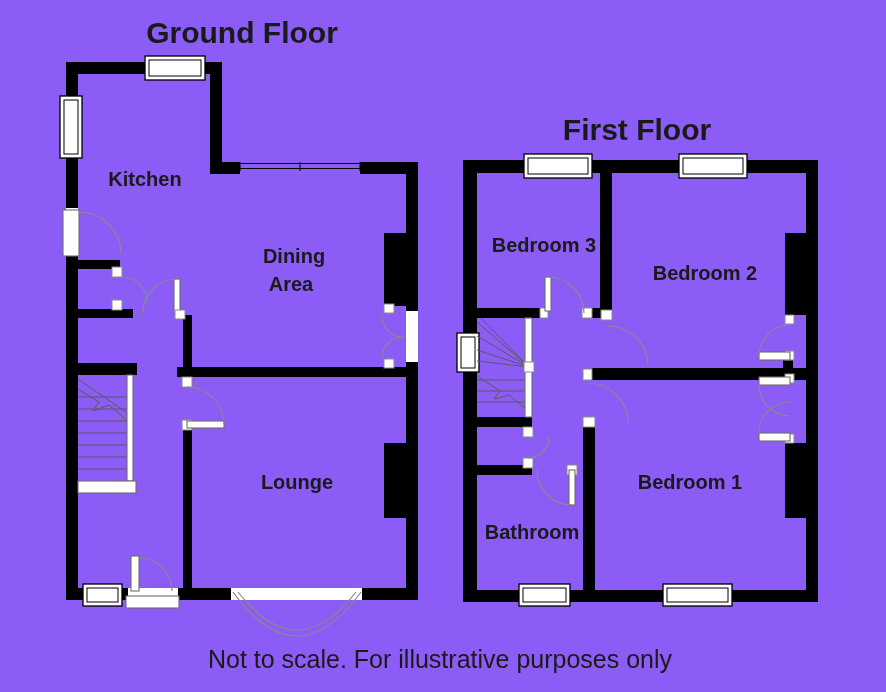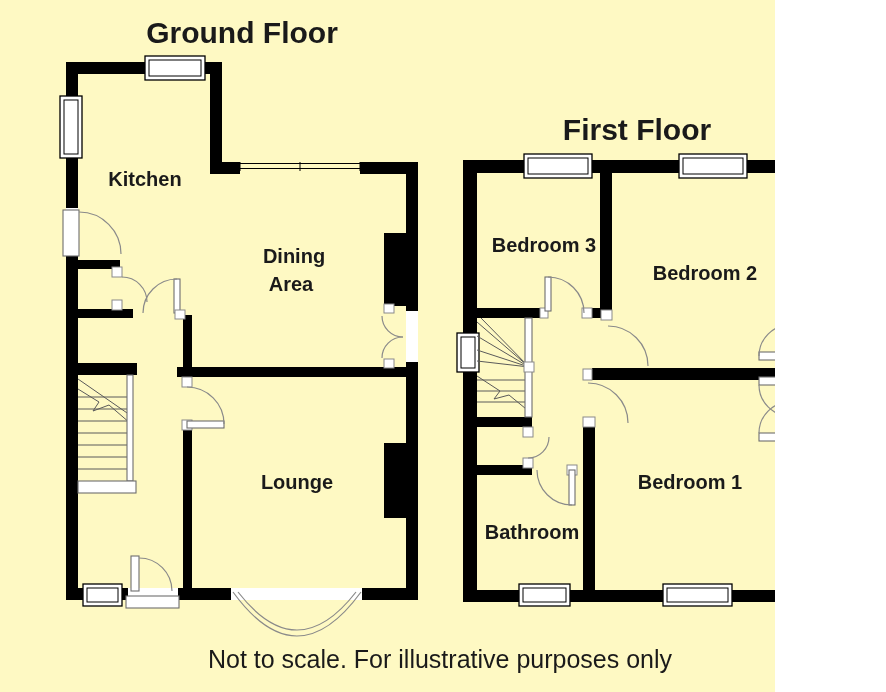--- a/index.html
+++ b/index.html
@@ -1,16 +1,16 @@
 <!DOCTYPE html>
 <html><head>
 <meta charset="utf-8">
 <style>
   html,body{margin:0;padding:0;background:#ffffff;}
-  .page{position:relative;width:775px;height:692px;background:#fef9c3;overflow:hidden;
+  .page{position:relative;width:886px;height:692px;background:#8b5cf6;overflow:hidden;
         font-family:"Liberation Sans", sans-serif;}
   svg{display:block;}
   .title-text{font-family:"Liberation Sans", sans-serif;font-size:30px;font-weight:bold;fill:#1a1a1a;}
   .room-text{font-family:"Liberation Sans", sans-serif;font-size:20px;font-weight:bold;fill:#1a1a1a;}
   .footer-text{font-family:"Liberation Sans", sans-serif;font-size:25px;font-weight:normal;fill:#1a1a1a;}
   .wall{fill:#000000;stroke:none;}
   .opening{fill:#ffffff;stroke:none;}
   .win{fill:#ffffff;stroke:#000000;stroke-width:1.3;}
   .win-in{fill:none;stroke:#000000;stroke-width:1;}
   .arc{fill:none;stroke:#8a8a8a;stroke-width:1.2;}

